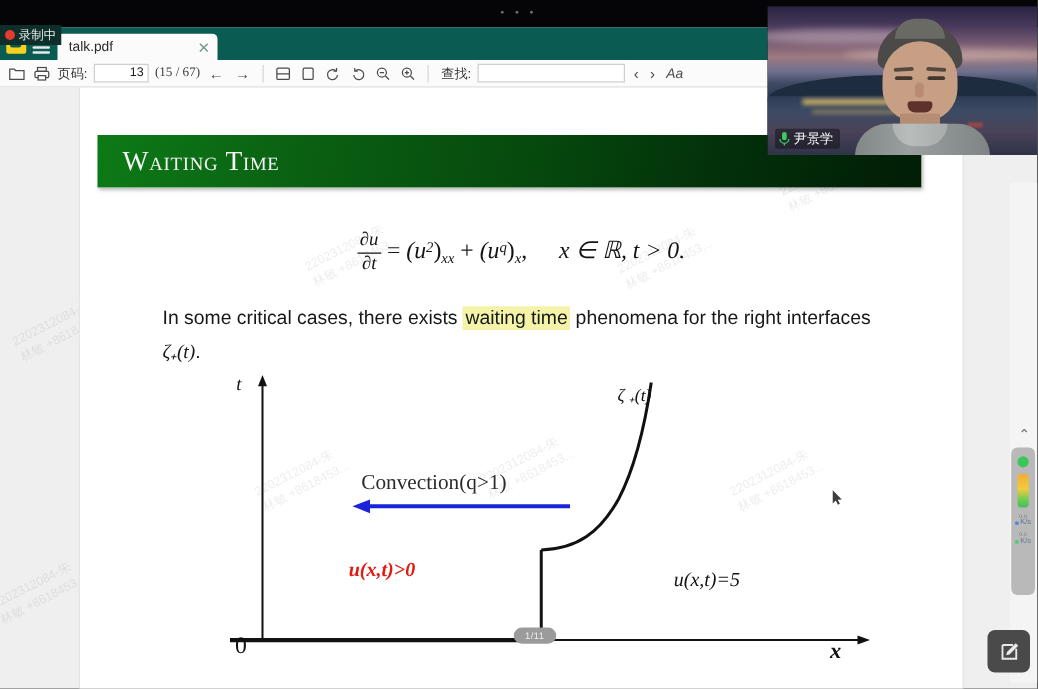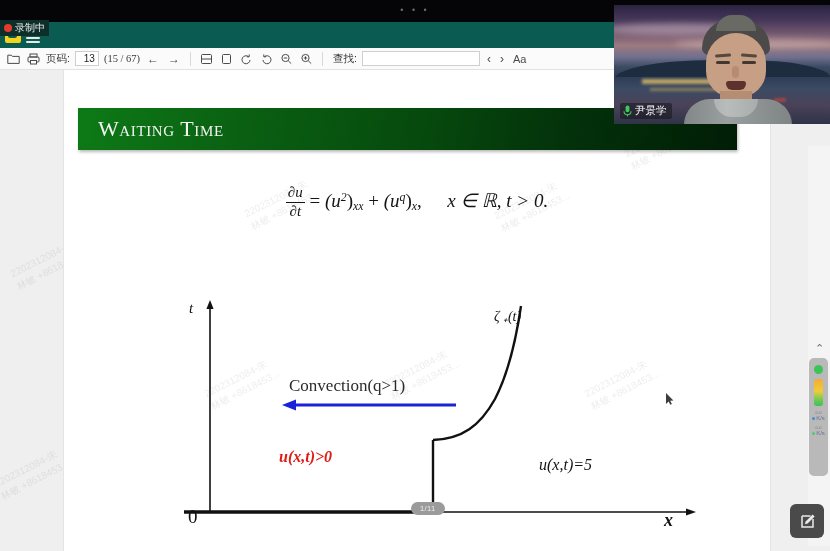--- a/index.html
+++ b/index.html
@@ -73,33 +73,33 @@
     font-size: 10px; color: #3b3b3b;
   }
   .tb-ico {
     width: 15px; height: 15px; display:flex; align-items:center; justify-content:center;
     color:#4b4b4b;
   }
   .tb-ico svg { display:block; }
   .tb-sep { width: 1px; height: 14px; background: #d8d8d8; margin: 0 3px; }
   .page-label { font-size: 10.5px; color: #333; }
   .page-input {
-    width: 24px; height: 15px; border: 1px solid #cfcfcf; background: #fff;
+    width: 44px; height: 15px; border: 1px solid #cfcfcf; background: #fff;
     font-size: 10px; text-align: right; padding-right: 3px; color: #222;
     font-family: "Liberation Sans", sans-serif;
   }
   .page-total { font-size: 10.5px; color: #3b3b3b; font-family: Liberation Serif, serif; }
   .arrow-btn { font-size: 12px; color: #4b4b4b; padding: 0 2px; }
   .find-label { font-size: 10.5px; color: #333; margin-left: 2px; }
   .find-input {
     width: 118px; height: 15px; border: 1px solid #cfcfcf; background: #fff;
     font-size: 10px; padding-left: 3px; color: #222;
     font-family: "Liberation Sans", sans-serif;
   }
-  .aa-btn { font-size: 11px; color: #4b4b4b; padding: 0 2px; }
+  .aa-btn { font-size: 11px; color: #4b4b4b; padding: 0 2px; font-style: italic; }
 
   
   .doc-area {
     position: absolute; left: 0; top: 48px; width: 830px; height: 481px;
     background: #efeff0; overflow: hidden;
   }
   .page {
     position: absolute; left: 64px; top: 0px; width: 706px; height: 481px;
     background: #ffffff;
     box-shadow: 0 0 0 1px #e4e4e4;
@@ -261,20 +261,24 @@
 
     <div class="tabbar">
       <div class="tb-left-icons">
         <span class="icon-car"></span>
         <span class="icon-hamburger">
             <i></i>
             <i></i>
             <i></i>
           </span>
       </div>
+      <div class="tab">
+        <span>talk.pdf</span>
+        <span class="tab-close">✕</span>
+      </div>
     </div>
 
     <div class="toolbar">
       <span class="tb-ico">
         <svg width="13" height="12" viewBox="0 0 13 12">
             <path d="M.8 2.2h3.6l1 1.2h6.8v7H.8z" fill="none" stroke="#4b4b4b" stroke-width="1"></path>
           </svg>
       </span>
       <span class="tb-ico">
         <svg width="13" height="12" viewBox="0 0 13 12">
@@ -358,20 +362,23 @@
             <span class="den it">∂t</span>
           </span>
           <span>=</span>
           <span class="it">(u</span><sup class="s">2</sup><span>)</span><sub class="s">xx</sub>
           <span>+</span>
           <span class="it">(u</span><sup class="s">q</sup><span>)</span><sub class="s">x</sub><span>,</span>
           <span style="display:inline-block;width:16px"></span>
           <span class="it">x ∈ ℝ, t &gt; 0.</span>
         </div>
 
+        <div class="para">
+          <span>In some critical cases, there exists </span><span class="hl">waiting time</span><span> phenomena for the right interfaces </span><span class="serif-i">ζ₊(t)</span><span>.</span>
+        </div>
 
         <div class="figure">
           <svg width="520" height="248" viewBox="0 0 520 248">
 
             <line x1="26" y1="214" x2="26" y2="8" stroke="#111" stroke-width="1.6"></line>
             <polygon points="26,2 22.4,11 29.6,11" fill="#111"></polygon>
 
             <line x1="0" y1="214" x2="505" y2="214" stroke="#111" stroke-width="1.6"></line>
             <polygon points="512,214 502,210.4 502,217.6" fill="#111"></polygon>
 

